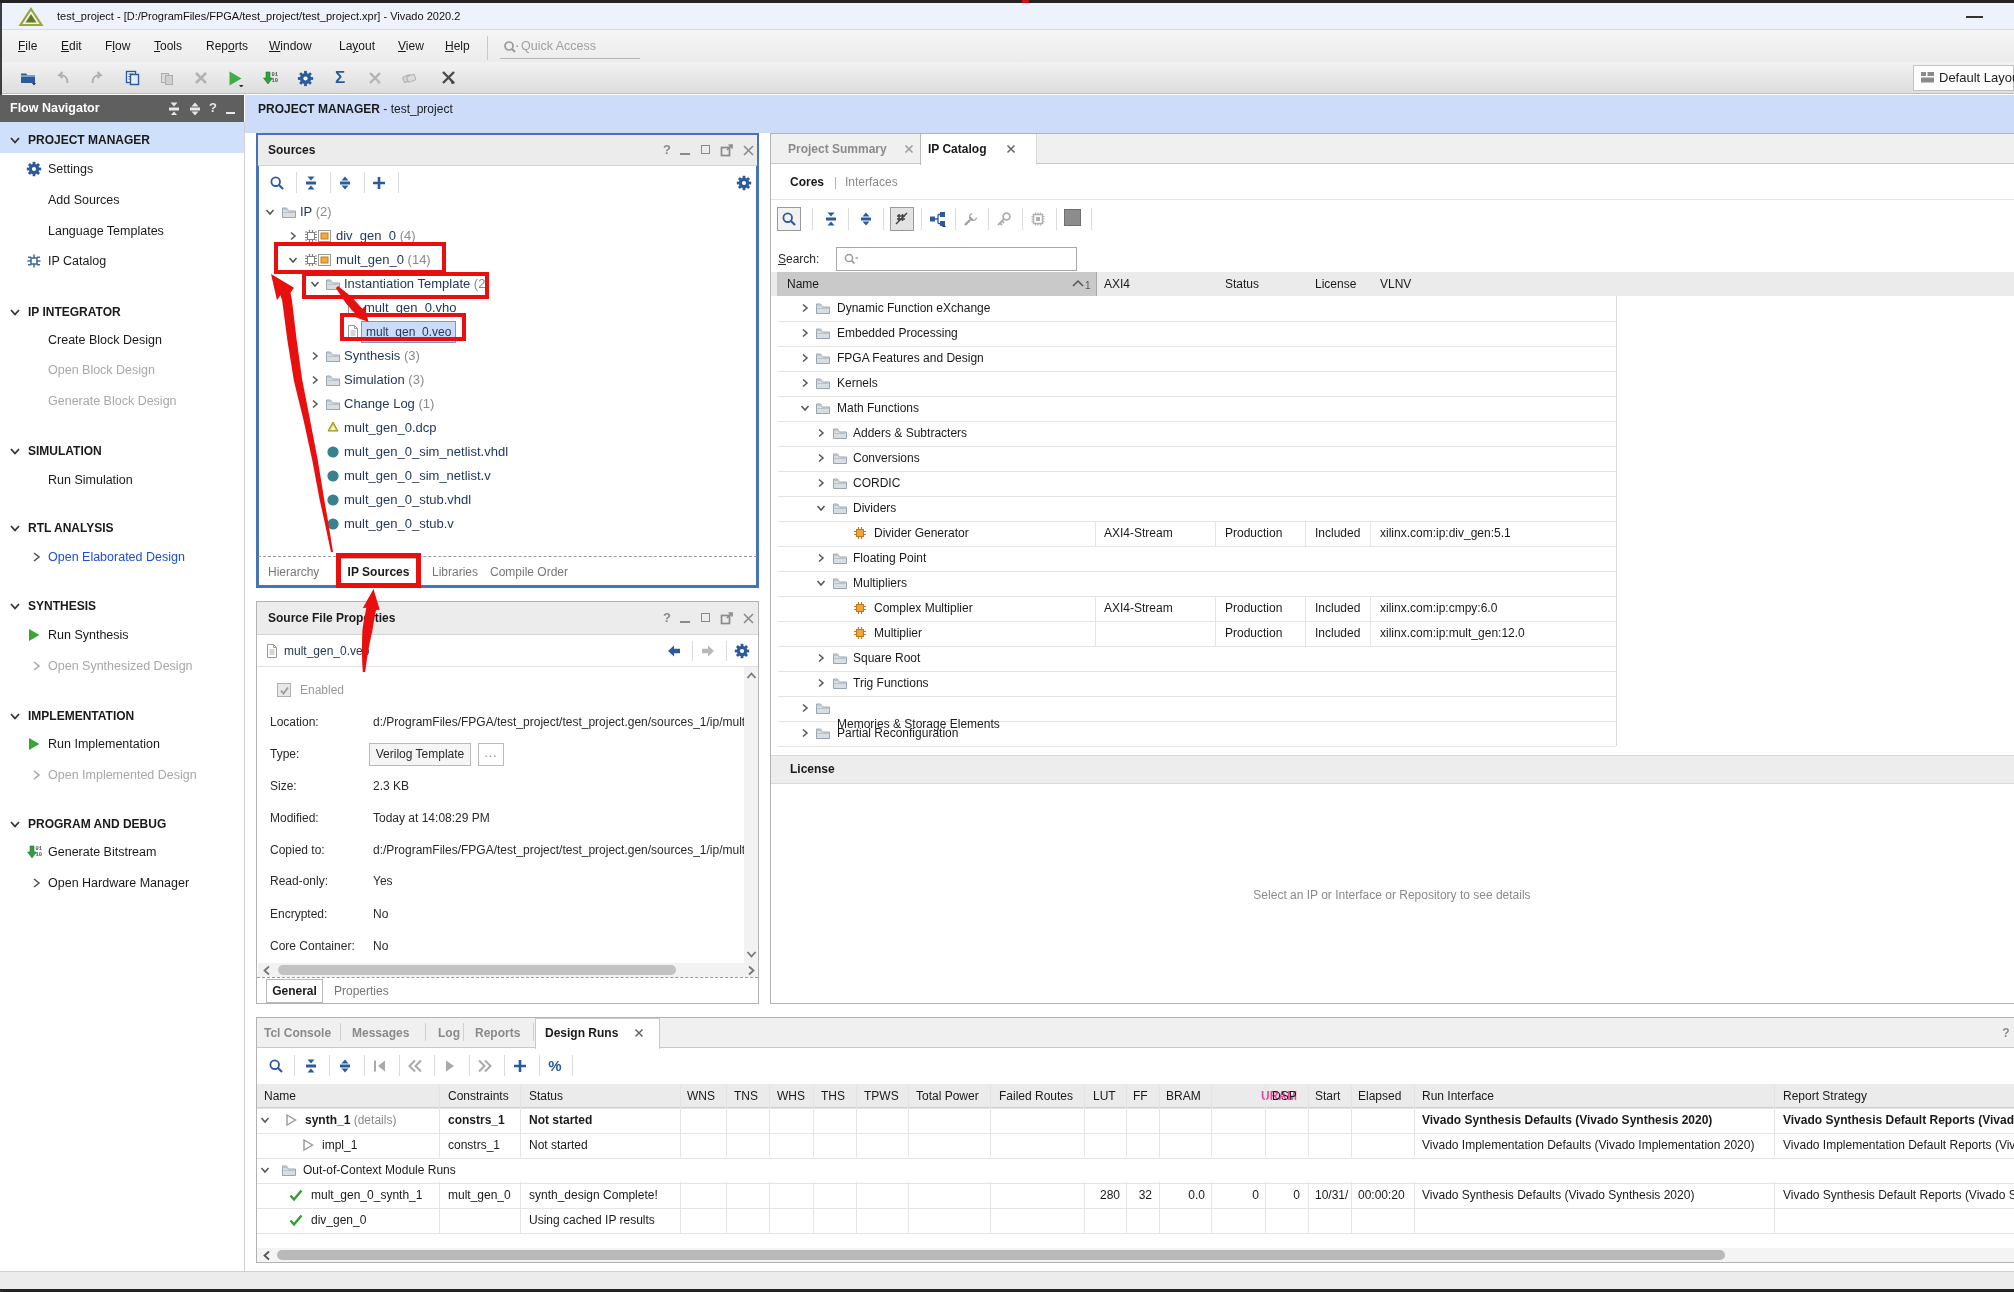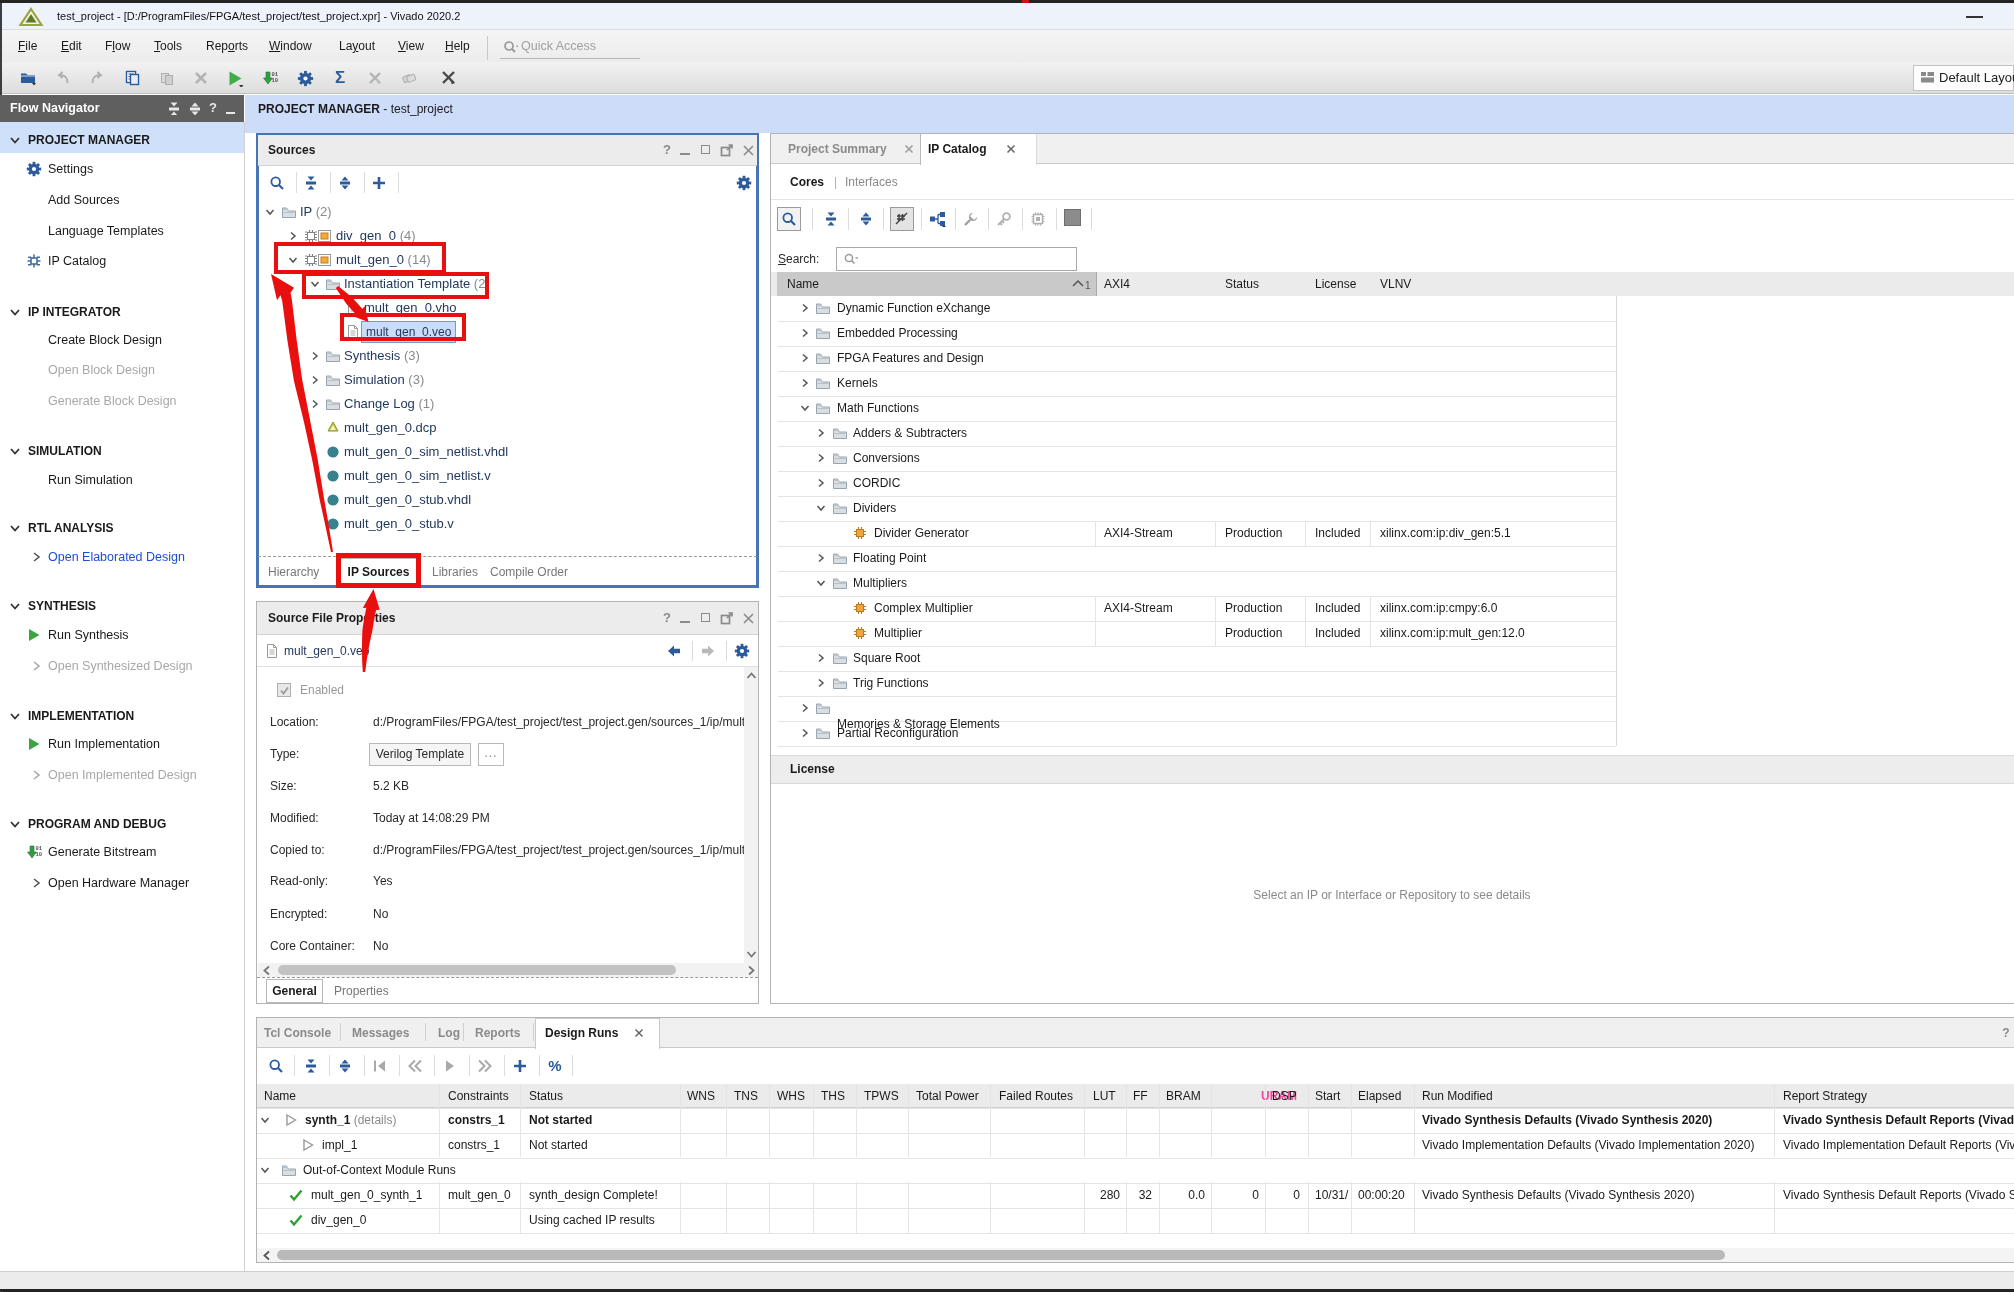--- a/index.html
+++ b/index.html
@@ -396,21 +396,21 @@
   </svg>
 <div style="position:absolute;left:257px;top:666px;width:501px;height:1px;background:#e0e0e0"></div>
 <div style="position:absolute;left:277px;top:683px;width:14px;height:14px;background:#e8e8e8;border:1px solid #b0b0b0"></div>
 <svg style="position:absolute;left:279px;top:685px;" width="11" height="11" viewBox="0 0 11 11">
     <path d="M2 5.5 L4.5 8.5 L9 2.5" fill="none" stroke="#9a9a9a" stroke-width="1.8"></path>
   </svg>
 <div style="position:absolute;left:300px;top:680px;height:20px;line-height:20px;font-size:12px;color:#9a9a9a;font-weight:normal;white-space:nowrap;">Enabled</div>
 <div style="position:absolute;left:270px;top:711.5px;height:20px;line-height:20px;font-size:12px;color:#2a2a2a;font-weight:normal;white-space:nowrap;">Location:</div>
 <div style="position:absolute;left:373px;top:711.5px;width:371px;height:20px;line-height:20px;font-size:12px;color:#2a2a2a;white-space:nowrap;overflow:hidden">d:/ProgramFiles/FPGA/test_project/test_project.gen/sources_1/ip/mult_gen_0</div>
 <div style="position:absolute;left:270px;top:776px;height:20px;line-height:20px;font-size:12px;color:#2a2a2a;font-weight:normal;white-space:nowrap;">Size:</div>
-<div style="position:absolute;left:373px;top:776px;width:371px;height:20px;line-height:20px;font-size:12px;color:#2a2a2a;white-space:nowrap;overflow:hidden">5.2 KB</div>
+<div style="position:absolute;left:373px;top:776px;width:371px;height:20px;line-height:20px;font-size:12px;color:#2a2a2a;white-space:nowrap;overflow:hidden">2.3 KB</div>
 <div style="position:absolute;left:270px;top:807.5px;height:20px;line-height:20px;font-size:12px;color:#2a2a2a;font-weight:normal;white-space:nowrap;">Modified:</div>
 <div style="position:absolute;left:373px;top:807.5px;width:371px;height:20px;line-height:20px;font-size:12px;color:#2a2a2a;white-space:nowrap;overflow:hidden">Today at 14:08:29 PM</div>
 <div style="position:absolute;left:270px;top:839.5px;height:20px;line-height:20px;font-size:12px;color:#2a2a2a;font-weight:normal;white-space:nowrap;">Copied to:</div>
 <div style="position:absolute;left:373px;top:839.5px;width:371px;height:20px;line-height:20px;font-size:12px;color:#2a2a2a;white-space:nowrap;overflow:hidden">d:/ProgramFiles/FPGA/test_project/test_project.gen/sources_1/ip/mult_gen_0</div>
 <div style="position:absolute;left:270px;top:871px;height:20px;line-height:20px;font-size:12px;color:#2a2a2a;font-weight:normal;white-space:nowrap;">Read-only:</div>
 <div style="position:absolute;left:373px;top:871px;width:371px;height:20px;line-height:20px;font-size:12px;color:#2a2a2a;white-space:nowrap;overflow:hidden">Yes</div>
 <div style="position:absolute;left:270px;top:903.5px;height:20px;line-height:20px;font-size:12px;color:#2a2a2a;font-weight:normal;white-space:nowrap;">Encrypted:</div>
 <div style="position:absolute;left:373px;top:903.5px;width:371px;height:20px;line-height:20px;font-size:12px;color:#2a2a2a;white-space:nowrap;overflow:hidden">No</div>
 <div style="position:absolute;left:270px;top:935.5px;height:20px;line-height:20px;font-size:12px;color:#2a2a2a;font-weight:normal;white-space:nowrap;">Core Container:</div>
 <div style="position:absolute;left:373px;top:935.5px;width:371px;height:20px;line-height:20px;font-size:12px;color:#2a2a2a;white-space:nowrap;overflow:hidden">No</div>
@@ -782,21 +782,21 @@
 <div style="position:absolute;left:864px;top:1086px;height:20px;line-height:20px;font-size:12px;color:#1a1a1a;font-weight:normal;white-space:nowrap;">TPWS</div>
 <div style="position:absolute;left:916px;top:1086px;height:20px;line-height:20px;font-size:12px;color:#1a1a1a;font-weight:normal;white-space:nowrap;">Total Power</div>
 <div style="position:absolute;left:999px;top:1086px;height:20px;line-height:20px;font-size:12px;color:#1a1a1a;font-weight:normal;white-space:nowrap;">Failed Routes</div>
 <div style="position:absolute;left:1093px;top:1086px;height:20px;line-height:20px;font-size:12px;color:#1a1a1a;font-weight:normal;white-space:nowrap;">LUT</div>
 <div style="position:absolute;left:1133px;top:1086px;height:20px;line-height:20px;font-size:12px;color:#1a1a1a;font-weight:normal;white-space:nowrap;">FF</div>
 <div style="position:absolute;left:1166px;top:1086px;height:20px;line-height:20px;font-size:12px;color:#1a1a1a;font-weight:normal;white-space:nowrap;">BRAM</div>
 <div style="position:absolute;left:1219px;top:1086px;height:20px;line-height:20px;font-size:12px;color:#ec4899;font-weight:bold;white-space:nowrap;margin-left:42px;">URAM</div>
 <div style="position:absolute;left:1272px;top:1086px;height:20px;line-height:20px;font-size:12px;color:#1a1a1a;font-weight:normal;white-space:nowrap;">DSP</div>
 <div style="position:absolute;left:1315px;top:1086px;height:20px;line-height:20px;font-size:12px;color:#1a1a1a;font-weight:normal;white-space:nowrap;">Start</div>
 <div style="position:absolute;left:1358px;top:1086px;height:20px;line-height:20px;font-size:12px;color:#1a1a1a;font-weight:normal;white-space:nowrap;">Elapsed</div>
-<div style="position:absolute;left:1422px;top:1086px;height:20px;line-height:20px;font-size:12px;color:#1a1a1a;font-weight:normal;white-space:nowrap;">Run Modified</div>
+<div style="position:absolute;left:1422px;top:1086px;height:20px;line-height:20px;font-size:12px;color:#1a1a1a;font-weight:normal;white-space:nowrap;">Run Interface</div>
 <div style="position:absolute;left:1783px;top:1086px;height:20px;line-height:20px;font-size:12px;color:#1a1a1a;font-weight:normal;white-space:nowrap;">Report Strategy</div>
 <div style="position:absolute;left:439px;top:1084px;width:1px;height:73px;background:#e4e4e4"></div>
 <div style="position:absolute;left:439px;top:1182px;width:1px;height:51px;background:#e4e4e4"></div>
 <div style="position:absolute;left:520px;top:1084px;width:1px;height:73px;background:#e4e4e4"></div>
 <div style="position:absolute;left:520px;top:1182px;width:1px;height:51px;background:#e4e4e4"></div>
 <div style="position:absolute;left:680px;top:1084px;width:1px;height:73px;background:#e4e4e4"></div>
 <div style="position:absolute;left:680px;top:1182px;width:1px;height:51px;background:#e4e4e4"></div>
 <div style="position:absolute;left:726px;top:1084px;width:1px;height:73px;background:#e4e4e4"></div>
 <div style="position:absolute;left:726px;top:1182px;width:1px;height:51px;background:#e4e4e4"></div>
 <div style="position:absolute;left:769px;top:1084px;width:1px;height:73px;background:#e4e4e4"></div>

